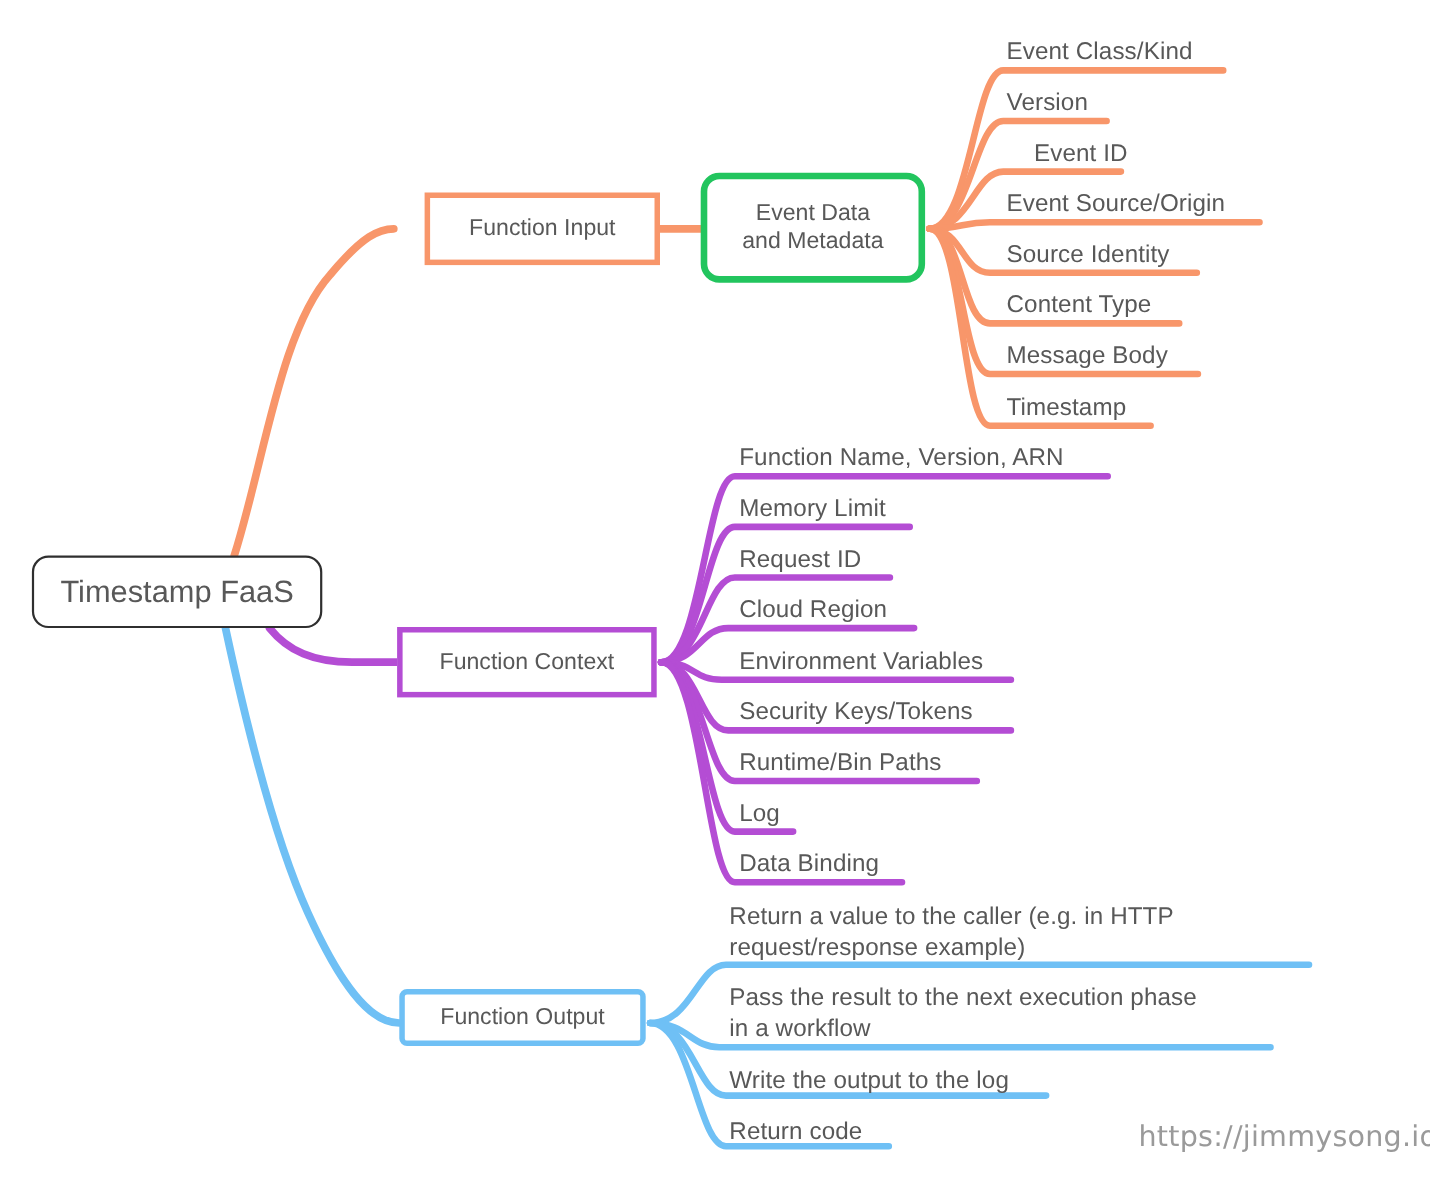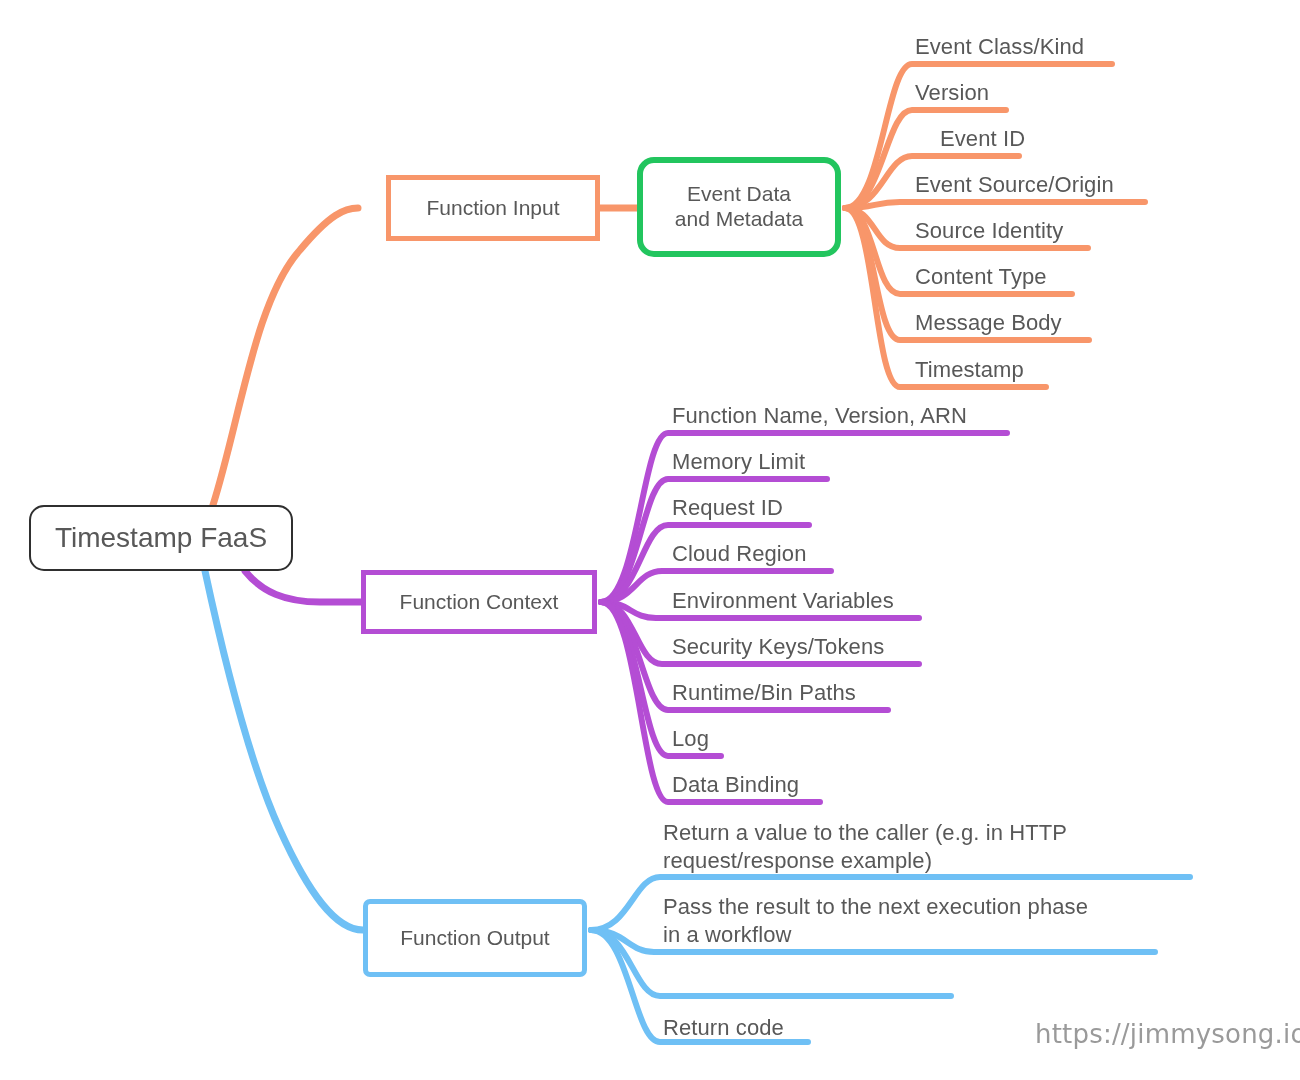--- a/index.html
+++ b/index.html
@@ -108,21 +108,21 @@
 
   <div class="node node-branch node-event" style="left:637px; top:157px; width:204px; height:100px;">
     <span>Event Data
 and Metadata</span>
   </div>
 
   <div class="node node-branch node-purple" style="left:361px; top:570px; width:236px; height:64px;">
     <span>Function Context</span>
   </div>
 
-  <div class="node node-branch node-blue" style="left:363px; top:899px; width:224px; height:78px;">
+  <div class="node node-branch node-blue" style="left:363px; top:899px; width:224px; height:52px;">
     <span>Function Output</span>
   </div>
 
   <div class="leaf" style="left:915px; top:33px;">Event Class/Kind</div>
   <div class="leaf" style="left:915px; top:79px;">Version</div>
   <div class="leaf" style="left:940px; top:125px;">Event ID</div>
   <div class="leaf" style="left:915px; top:171px;">Event Source/Origin</div>
   <div class="leaf" style="left:915px; top:217px;">Source Identity</div>
   <div class="leaf" style="left:915px; top:263px;">Content Type</div>
   <div class="leaf" style="left:915px; top:309px;">Message Body</div>
@@ -135,17 +135,18 @@
   <div class="leaf" style="left:672px; top:587px;">Environment Variables</div>
   <div class="leaf" style="left:672px; top:633px;">Security Keys/Tokens</div>
   <div class="leaf" style="left:672px; top:679px;">Runtime/Bin Paths</div>
   <div class="leaf" style="left:672px; top:725px;">Log</div>
   <div class="leaf" style="left:672px; top:771px;">Data Binding</div>
 
   <div class="leaf" style="left:663px; top:819px;">Return a value to the caller (e.g. in HTTP
 request/response example)</div>
   <div class="leaf" style="left:663px; top:893px;">Pass the result to the next execution phase
 in a workflow</div>
+  <div class="leaf" style="left:663px; top:968px;">Write the output to the log</div>
   <div class="leaf" style="left:663px; top:1014px;">Return code</div>
 
   <div class="watermark" style="left:1035px; top:1019px;">https://jimmysong.io</div>
 
 </div>
 
 </body></html>

